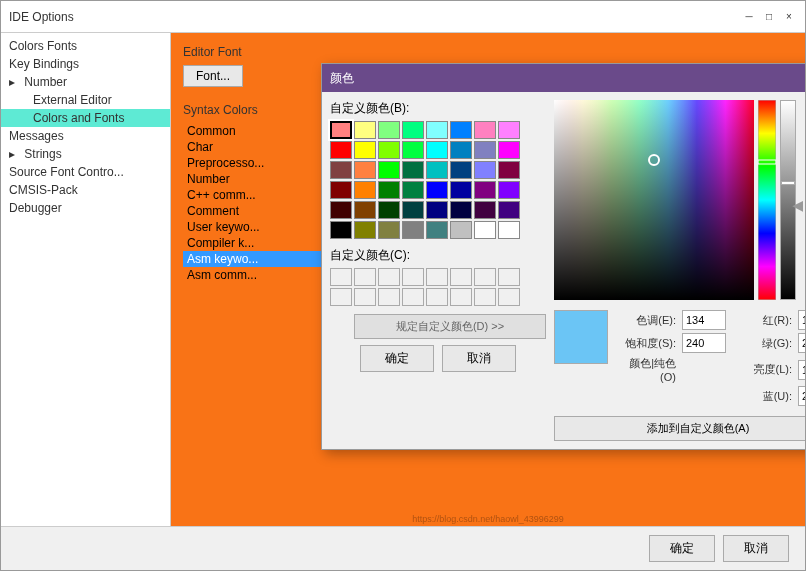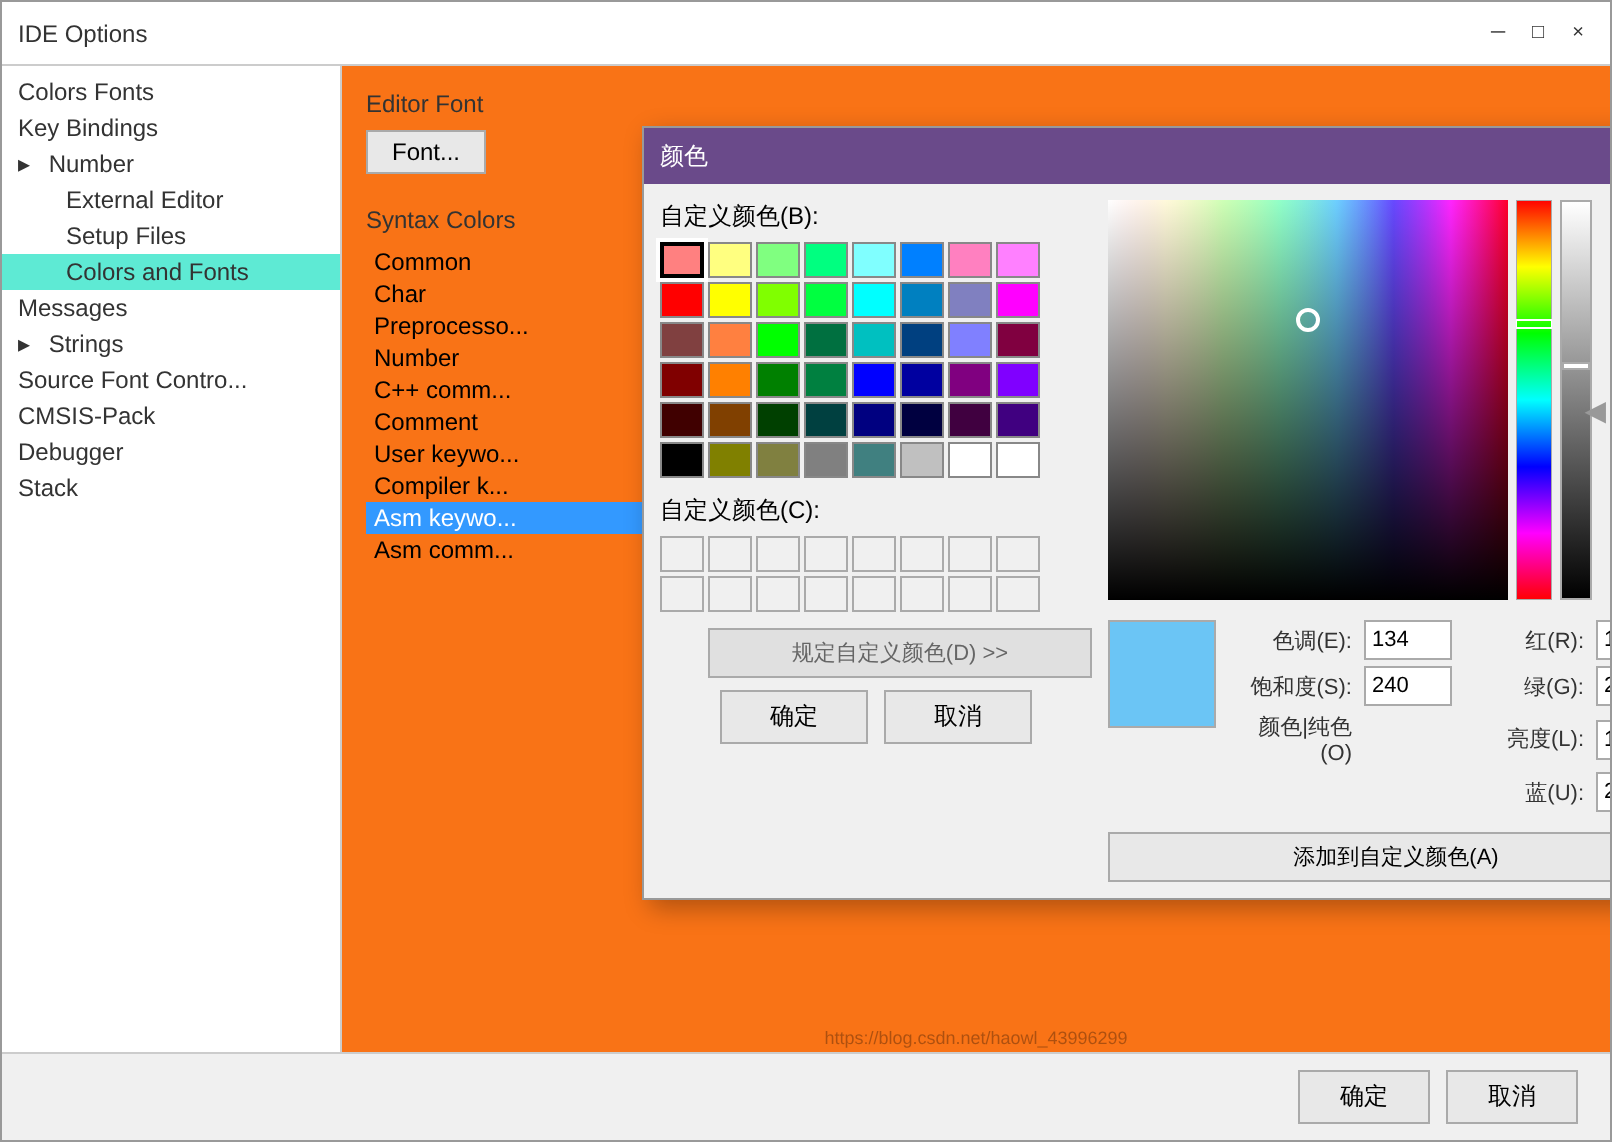--- a/index.html
+++ b/index.html
@@ -238,44 +238,38 @@
       <div class="sidebar-item parent">
         <span>Key Bindings</span>
       </div>
       <div class="sidebar-item parent">
         <span class="sidebar-toggle">▸</span>
         <span>Number</span>
       </div>
       <div class="sidebar-item child">
         <span>External Editor</span>
       </div>
-      <div class="sidebar-item child">
-        <span>Setup Files</span>
-      </div>
       <div class="sidebar-item child selected">
         <span>Colors and Fonts</span>
       </div>
       <div class="sidebar-item parent">
         <span>Messages</span>
       </div>
       <div class="sidebar-item parent">
         <span class="sidebar-toggle">▸</span>
         <span>Strings</span>
       </div>
       <div class="sidebar-item parent">
         <span>Source Font Contro...</span>
       </div>
       <div class="sidebar-item parent">
         <span>CMSIS-Pack</span>
       </div>
       <div class="sidebar-item parent">
         <span>Debugger</span>
-      </div>
-      <div class="sidebar-item parent">
-        <span>Stack</span>
       </div>
     </div>
 
     <div class="right-panel">
       <div class="font-section">
         <div class="section-label">Editor Font</div>
         <button class="font-btn">Font...</button>
       </div>
       <div class="section-label">Syntax Colors</div>
       <div>

